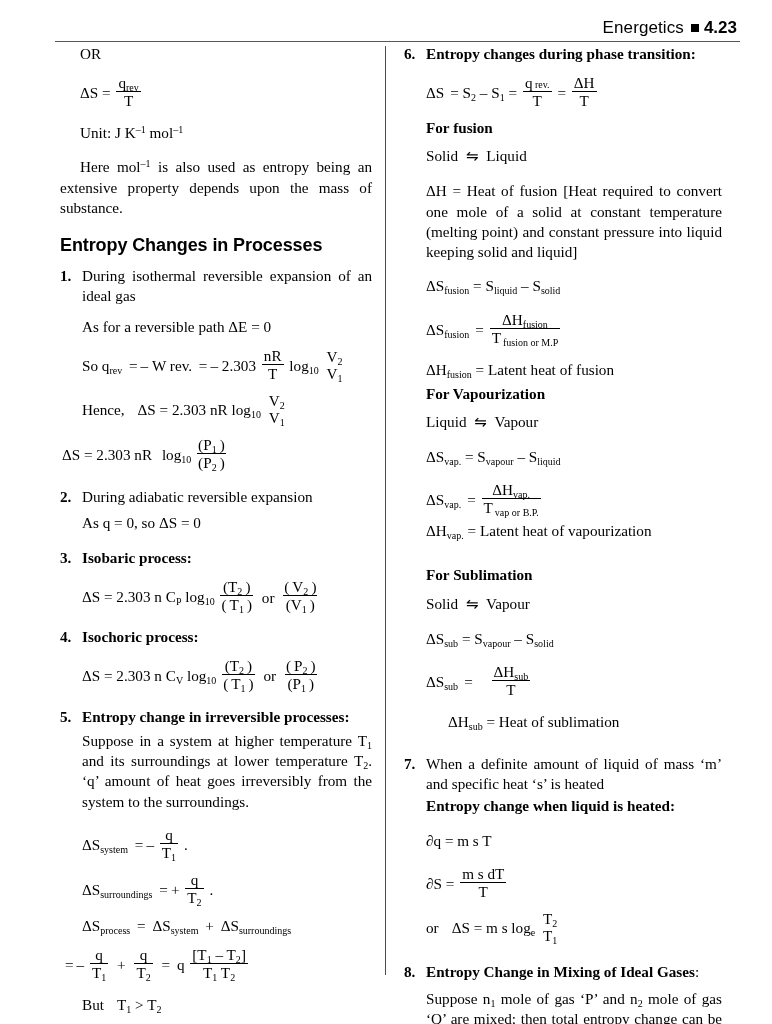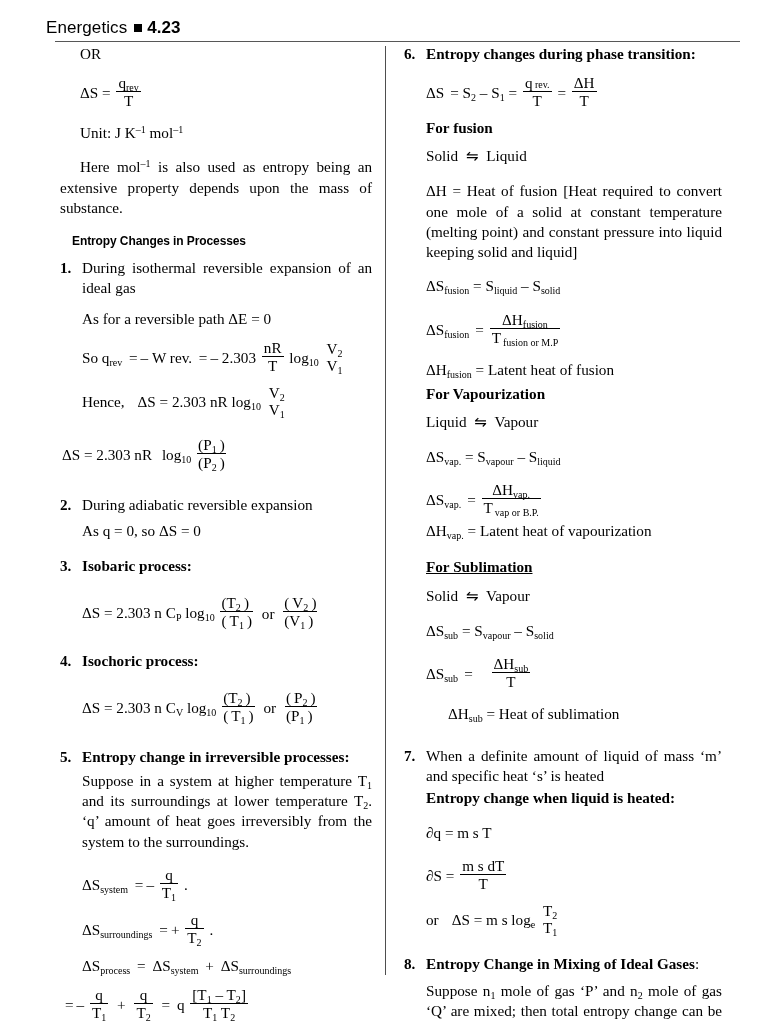--- a/index.html
+++ b/index.html
@@ -18,23 +18,23 @@
   .page {
     position: absolute;
     left: 0; top: 0;
     width: 772px;
     height: 1024px;
   }
 
   
   .runhead {
     position: absolute;
-    left: 46px; top: 18px;
+    left: 52px; top: 18px;
     width: 685px;
-    text-align: left;
+    text-align: right;
     font-family: "Liberation Sans", sans-serif;
     font-size: 17px;
     line-height: 20px;
     white-space: nowrap;
   }
   .runhead .chaptitle { font-weight: 400; letter-spacing: .1px; }
   .runhead .sq {
     display: inline-block;
     width: 8px; height: 8px;
     background: #000;
@@ -73,22 +73,22 @@
   .para {
     margin: 0 0 2px 0;
     text-align: justify;
     text-justify: inter-word;
   }
   .indent { text-indent: 20px; }
 
   .sec-head {
     font-family: "Liberation Sans", sans-serif;
     font-weight: 700;
-    font-size: 12px;
-    margin: 16px 0 8px 12px;
+    font-size: 18px;
+    margin: 16px 0 8px 0;
     letter-spacing: -.1px;
   }
 
   .subhead {
     font-weight: 700;
     margin: 9px 0 6px 0;
   }
 
   
   .item {
@@ -134,23 +134,23 @@
   }
   .frac > .de {
     display: block;
     padding: 0px 2px 0 2px;
   }
   .frac.nobar > .nu { border-bottom: none; }
 
   .pfrac {           
     display: inline-block;
     vertical-align: -0.52em;
-    text-align: left;
+    text-align: center;
     line-height: 1.14;
-    margin: 8px 2px;
+    margin: 0 2px;
   }
   .pfrac > .nu {
     display: block;
     border-bottom: 1.2px solid #000;
     padding: 0 1px;
   }
   .pfrac > .de { display: block; padding: 0 1px; }
 
   .op { padding: 0 3px; }
   .eqarrow { padding: 0 4px; font-size: 15px; }
@@ -336,21 +336,21 @@
         <span class="frac">
           <span class="nu">ΔH<sub>vap.</sub></span>
           <span class="de">T<sub> vap or B.P.</sub></span>
         </span>
       </div>
 
       <div class="line gap-s">
         ΔH<sub>vap.</sub> = Latent heat of vapourization
       </div>
 
-      <div class="subhead" style="margin-top:16px;text-decoration:underline;">For Sublimation</div>
+      <div class="subhead" style="margin-top:24px;">For Sublimation</div>
 
       <div class="line" style="margin-top:8px;">
         Solid <span class="eqarrow">⇋</span> Vapour
       </div>
 
       <div class="line gap-l">
         ΔS<sub>sub</sub> = S<sub>vapour</sub> – S<sub>solid</sub>
       </div>
 
       <div class="line gap-l">

